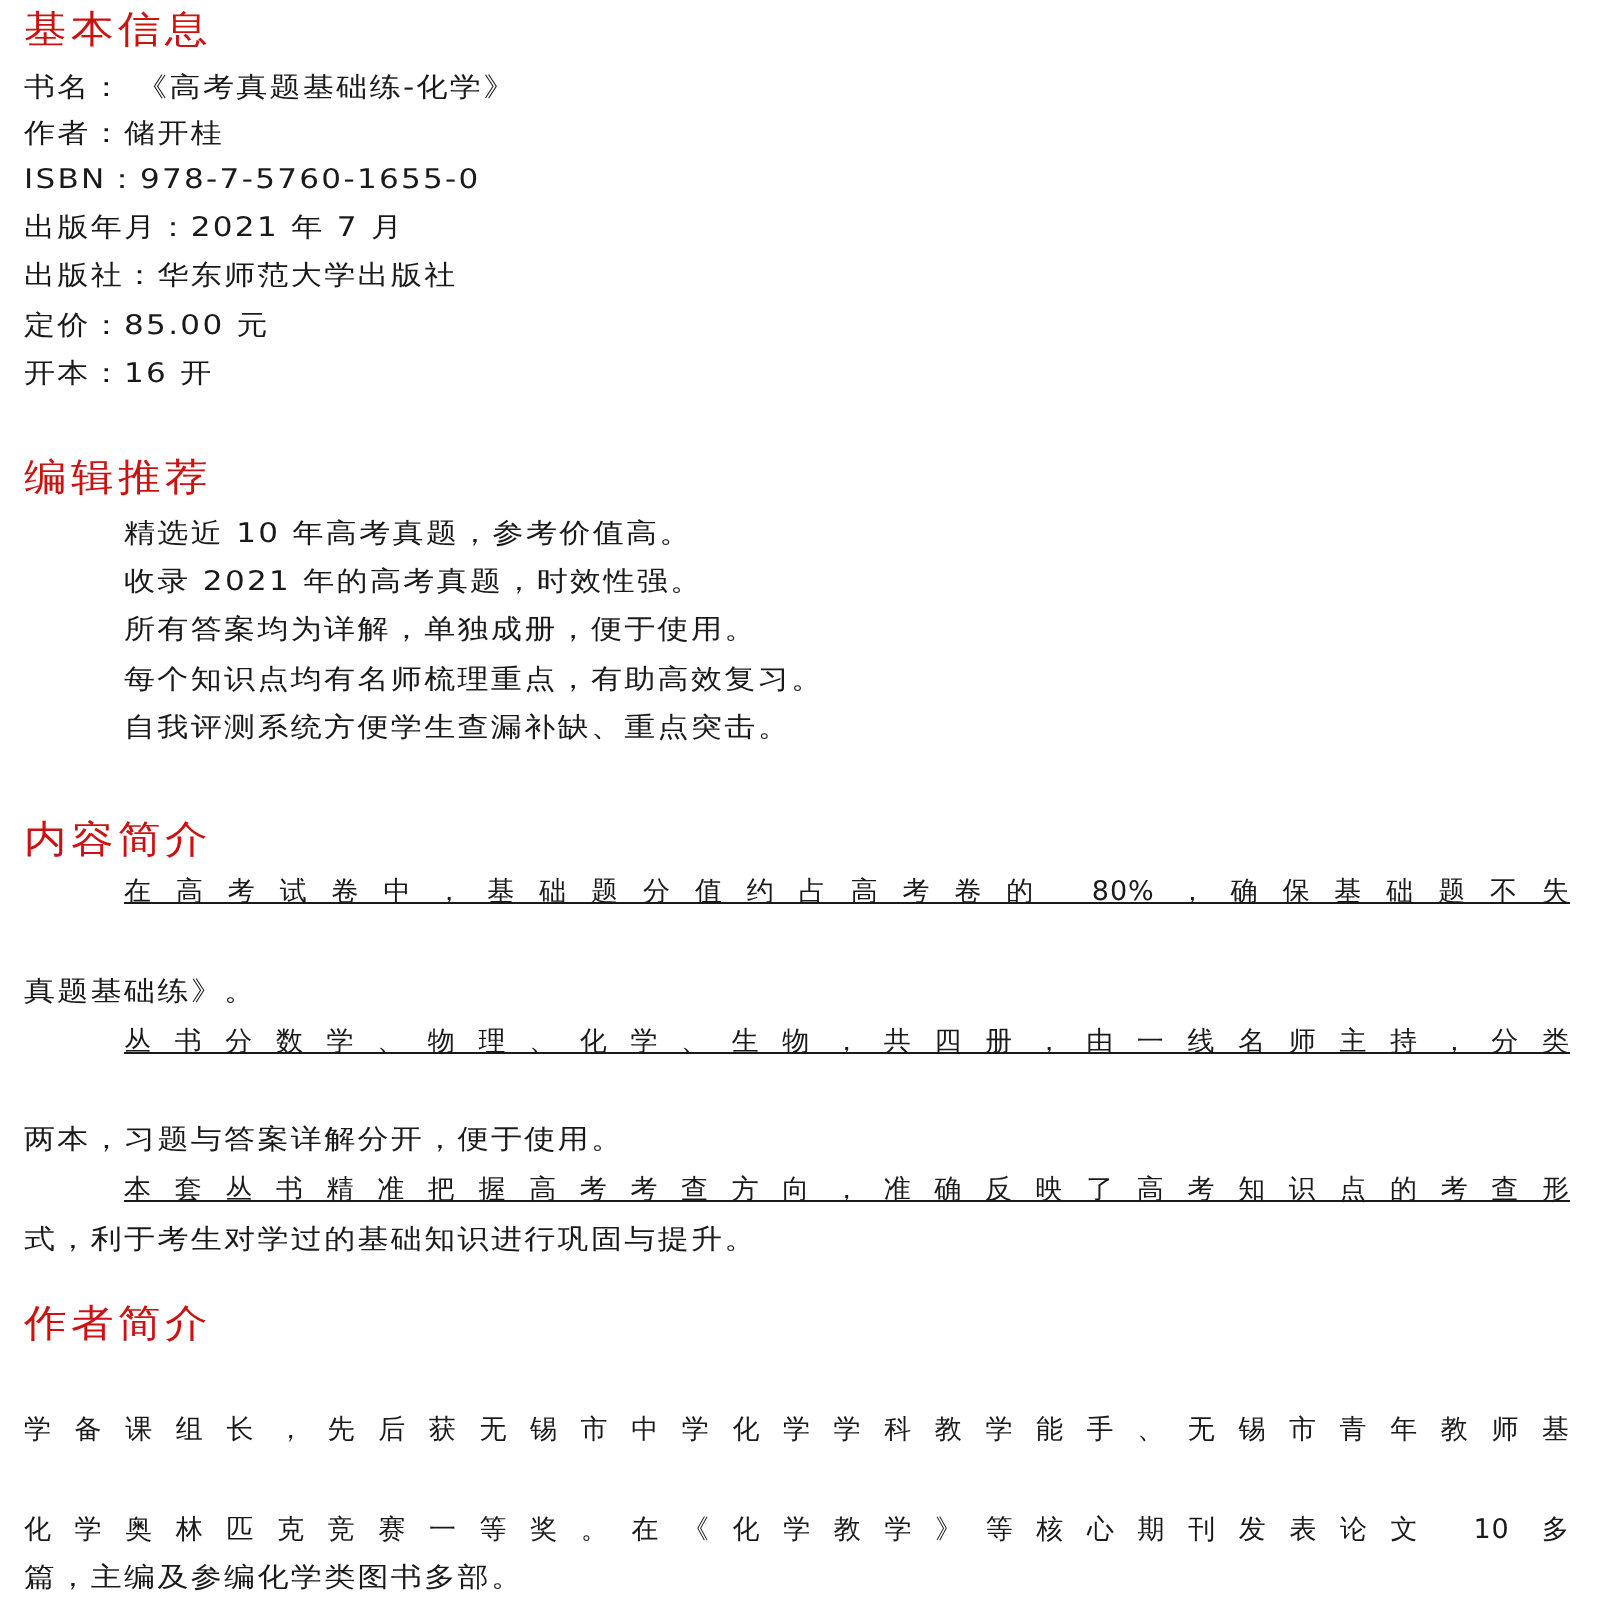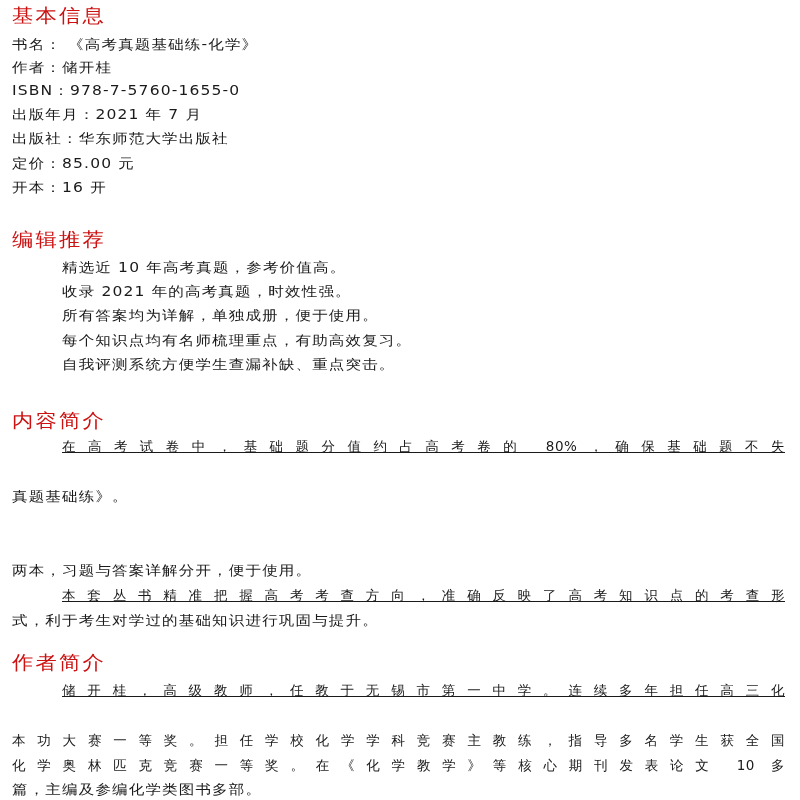--- a/index.html
+++ b/index.html
@@ -88,23 +88,23 @@
   <div class="heading" style="top:228px;">编辑推荐</div>
   <div class="line rec-line" style="top:258px;">精选近 10 年高考真题，参考价值高。</div>
   <div class="line rec-line" style="top:282px;">收录 2021 年的高考真题，时效性强。</div>
   <div class="line rec-line" style="top:306px;">所有答案均为详解，单独成册，便于使用。</div>
   <div class="line rec-line" style="top:331px;">每个知识点均有名师梳理重点，有助高效复习。</div>
   <div class="line rec-line" style="top:355px;">自我评测系统方便学生查漏补缺、重点突击。</div>
 
   <div class="heading" style="top:409px;">内容简介</div>
   <div class="line para-line indent" style="top:437px;">在高考试卷中，基础题分值约占高考卷的 80%，确保基础题不失</div>
   <div class="line para-line last" style="top:487px;">真题基础练》。</div>
+  <div class="line para-line indent" style="top:512px;">丛书分数学、物理、化学、生物，共四册，由一线名师主持，分类</div>
   <div class="line para-line last" style="top:561px;">两本，习题与答案详解分开，便于使用。</div>
   <div class="line para-line indent" style="top:586px;">本套丛书精准把握高考考查方向，准确反映了高考知识点的考查形</div>
   <div class="line para-line last" style="top:611px;">式，利于考生对学过的基础知识进行巩固与提升。</div>
 
   <div class="heading" style="top:651px;">作者简介</div>
-  <div class="line para-line indent" style="top:681px;">储开桂，高级教师，任教于无锡市第一中学。连续多年担任高三化</div>
-  <div class="line para-line" style="top:731px;">本功大赛一等奖。担任学校化学学科竞赛主教练，指导多名学生获全国</div>
+  <div class="line para-line" style="top:706px;">学备课组长，先后获无锡市中学化学学科教学能手、无锡市青年教师基</div>
   <div class="line para-line" style="top:756px;">化学奥林匹克竞赛一等奖。在《化学教学》等核心期刊发表论文 10 多</div>
   <div class="line para-line last" style="top:780px;">篇，主编及参编化学类图书多部。</div>
 
 </div>
 
 </body></html>

